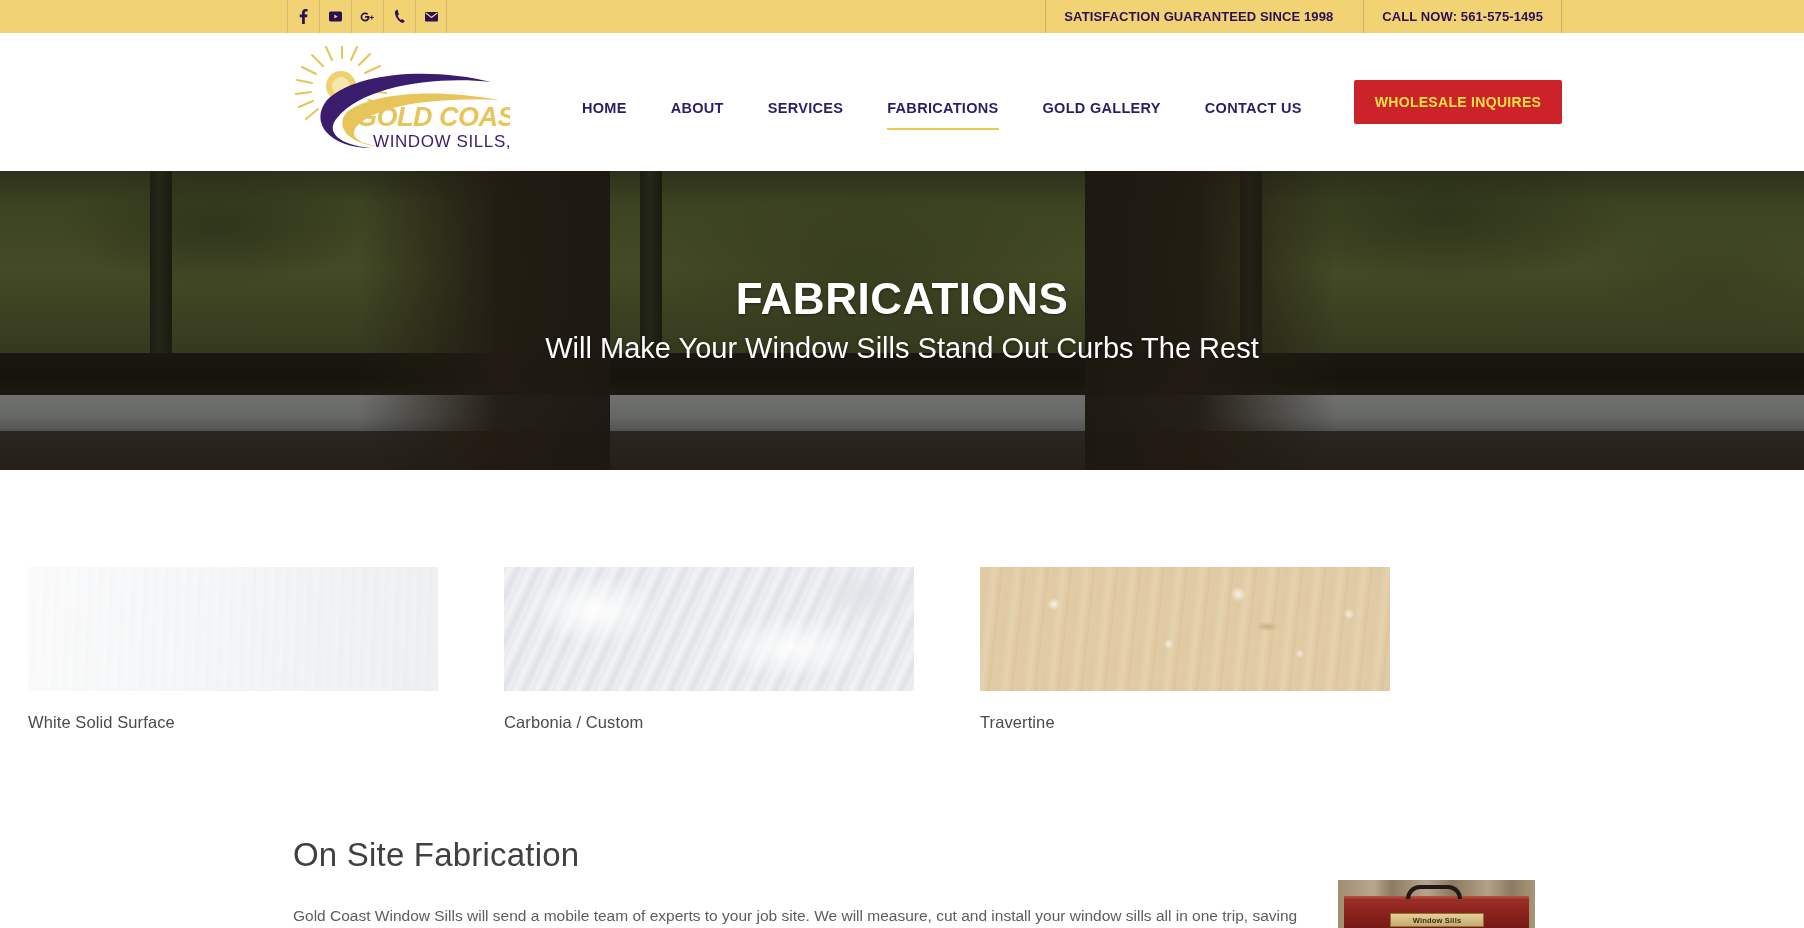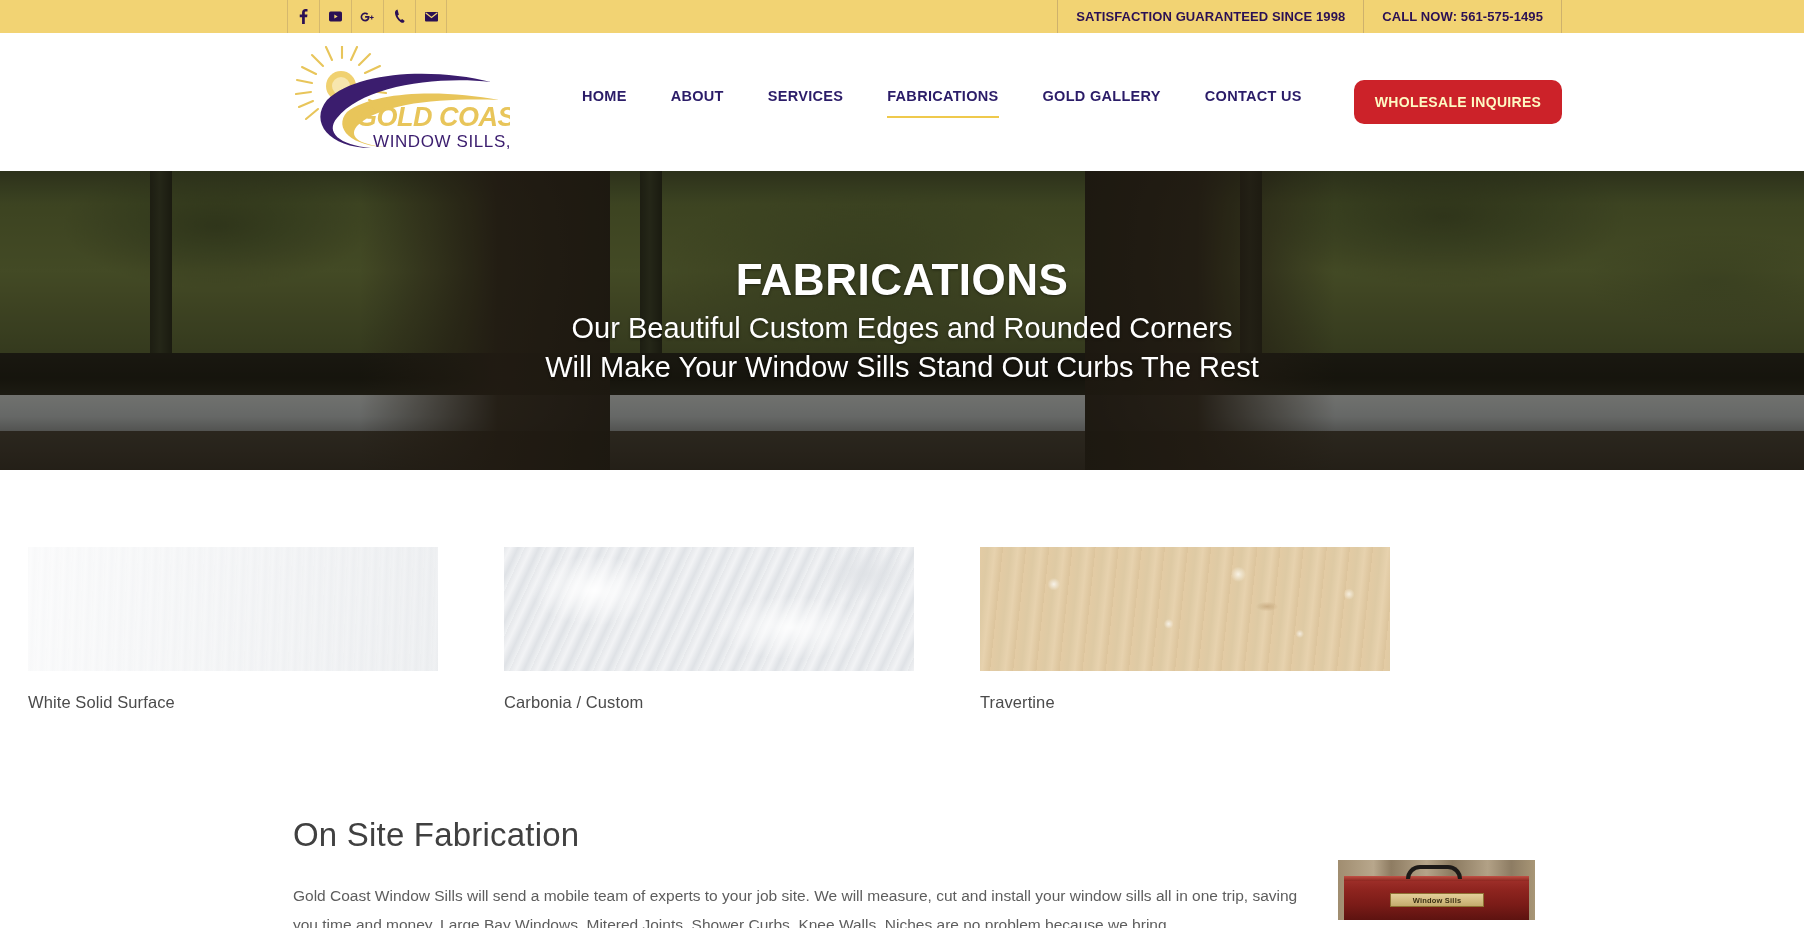--- a/index.html
+++ b/index.html
@@ -17,21 +17,21 @@
   .topbar {
     height: 33px;
     background: #f2d373;
     display: flex;
     align-items: stretch;
     justify-content: space-between;
     position: relative;
     z-index: 30;
   }
   .topbar-left { display: flex; align-items: stretch; margin-left: 287px; }
-  .topbar-right { display: flex; align-items: stretch; margin-right: 242px; }
+  .topbar-right { display: flex; align-items: stretch; margin-right: 242px; gap: 12px; }
   .social-link {
     width: 32px;
     display: flex; align-items: center; justify-content: center;
     border-left: 1px solid rgba(45,20,80,0.14);
     color: #2b1054;
     text-decoration: none;
     font-size: 13px;
     cursor: pointer;
   }
   .social-link:last-child { border-right: 1px solid rgba(45,20,80,0.14); }
@@ -54,21 +54,21 @@
     height: 138px;
     background: #ffffff;
     display: flex;
     align-items: center;
     position: relative;
     z-index: 20;
   }
   .logo { margin-left: 285px; width: 225px; height: 112px; position: relative; cursor: pointer; }
   .logo svg { display:block; width:225px; height:112px; }
 
-  .nav { display: flex; align-items: flex-start; margin-left: 72px; }
+  .nav { display: flex; align-items: flex-end; margin-left: 72px; }
   .nav-item {
     color: #2b1c68;
     font-size: 14.5px;
     font-weight: bold;
     letter-spacing: 0.3px;
     text-decoration: none;
     padding: 8px 0;
     margin-right: 44px;
     white-space: nowrap;
     cursor: pointer;
@@ -76,27 +76,27 @@
   }
   .nav-item.active::after {
     content: "";
     position: absolute;
     left: 0; right: 0; bottom: -6px;
     height: 2px;
     background: #efc94c;
   }
   .cta-button {
     background: #cc2229;
-    color: #fef9c3;
+    color: #fde047;
     font-size: 14px;
     font-weight: bold;
     letter-spacing: 0.3px;
     padding: 14px 21px;
     border: none;
-    border-radius: 10px;
+    border-radius: 2px;
     cursor: pointer;
     font-family: "Liberation Sans", sans-serif;
     white-space: nowrap;
     margin-left: 8px;
   }
 
   
   .hero {
     height: 299px;
     position: relative;
@@ -164,21 +164,21 @@
   }
   .hero-sub-line {
     font-size: 29px;
     font-weight: 400;
     line-height: 1.33;
   }
 
   
   .products {
     background: #ffffff;
-    padding-top: 77px;
+    padding-top: 97px;
     display: flex;
     position: relative;
   }
   .product {
     width: 448px;
     margin-left: 28px;
     flex: 0 0 auto;
   }
   .product:first-child { margin-left: 28px; }
   .product-thumb {
@@ -388,21 +388,20 @@
         <div class="hero-frame"></div>
         <div class="hero-sill"></div>
         <div class="hero-wall"></div>
         <div class="hero-jamb left"></div>
         <div class="hero-jamb right"></div>
       </div>
       <div class="hero-overlay"></div>
     </div>
     <div class="hero-content">
       <h1 class="hero-title">FABRICATIONS</h1>
-      <div class="hero-sub-line">Our Beautiful Custom Edges and Rounded Corners</div>
       <div class="hero-sub-line">Will Make Your Window Sills Stand Out Curbs The Rest</div>
     </div>
   </div>
 
   <div class="products">
     <div class="product">
       <a class="product-thumb sw-white-solid" href="#"></a>
       <div class="product-label">White Solid Surface</div>
     </div>
     <div class="product">

